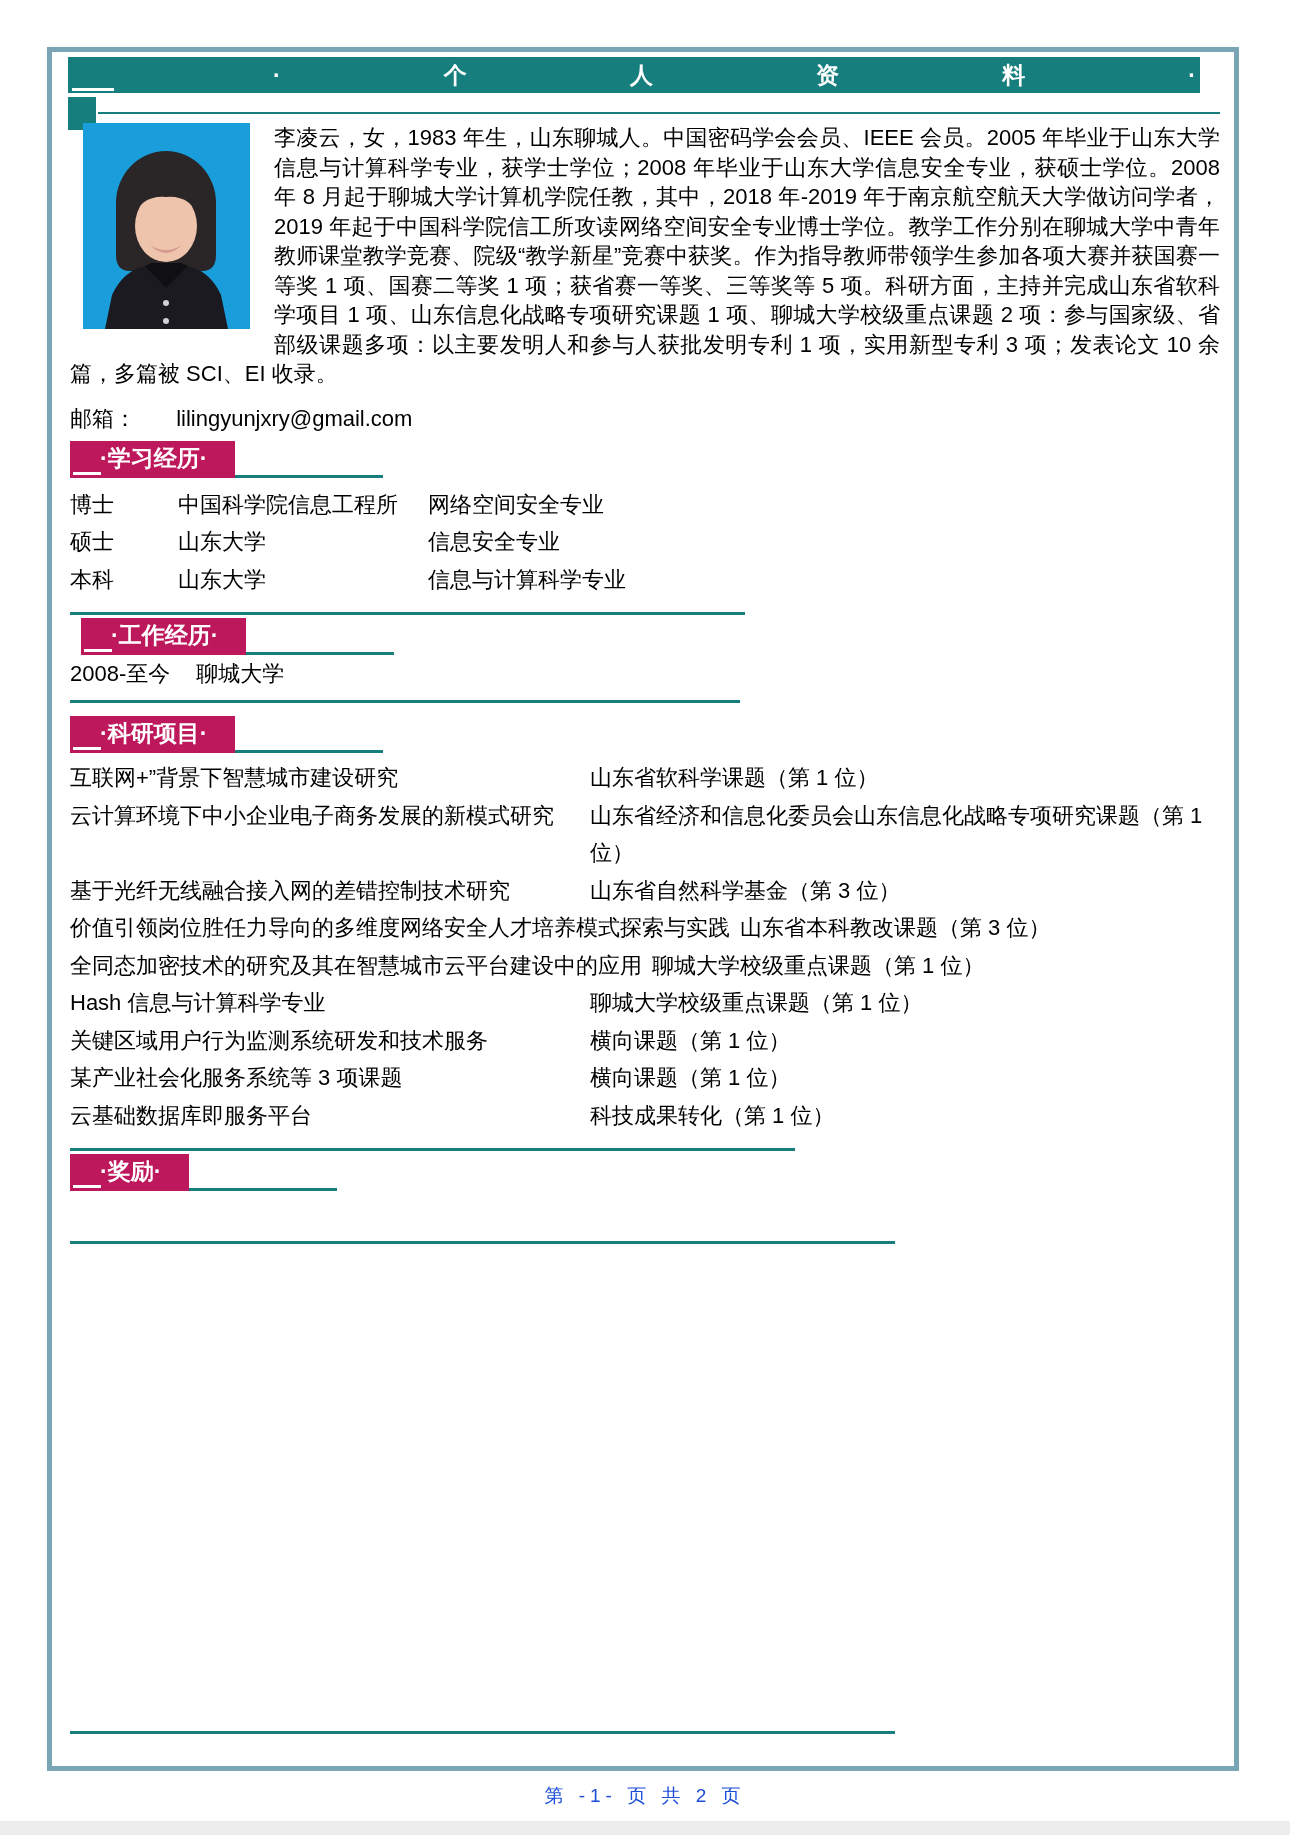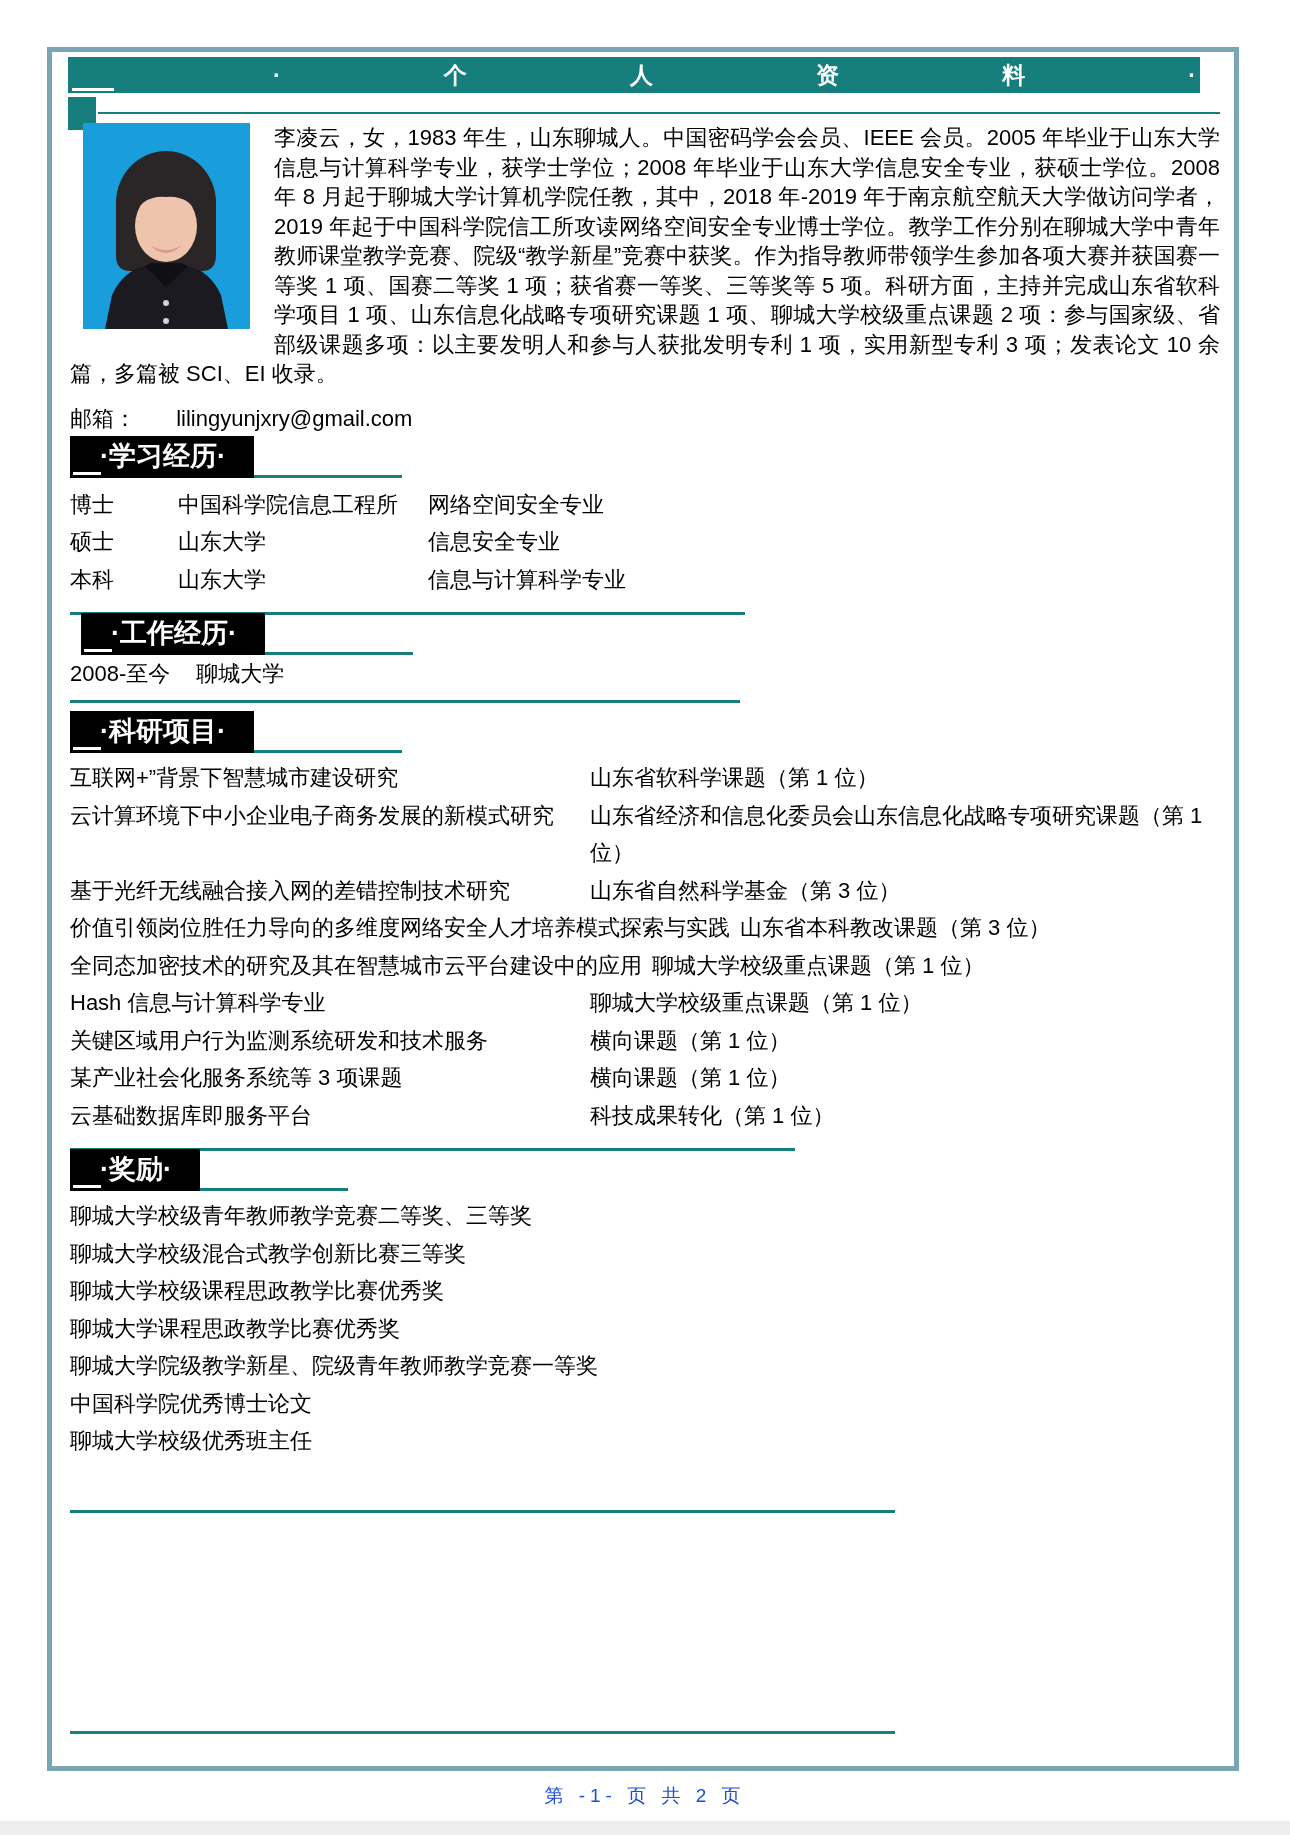--- a/index.html
+++ b/index.html
@@ -41,21 +41,21 @@
   .photo{
     float:left;width:167px;height:206px;margin:0 24px 22px 13px;
     background:#1a9edb;overflow:hidden;
   }
   .photo svg{display:block;}
   .email-row{margin-top:15px;font-size:22px;line-height:30px;clear:both;}
   .email-row .email-val{margin-left:34px;}
   
   .sec{display:flex;align-items:flex-end;margin-top:16px;height:34px;}
   .sec-box{
-    position:relative;background:#000000;color:#fff;font-size:27px;font-weight:bold;
+    position:relative;background:#be185d;color:#fff;font-size:23px;font-weight:bold;
     padding:2px 28px 4px 30px;min-width:90px;box-sizing:border-box;white-space:nowrap;
   }
   .sec-box::before{
     content:"";position:absolute;left:3px;bottom:3px;width:28px;height:3px;background:#fff;
   }
   .sec-underline{width:148px;height:3px;background:#177e7e;}
   
   .edu-grid{margin-top:8px;font-size:22px;line-height:37.5px;
     display:grid;grid-template-columns:108px 250px auto;}
   
@@ -197,29 +197,20 @@
       </div>
     </div>
 
     <div class="hsep" style="width:725px;margin-top:14px;"></div>
     <div class="sec" style="margin-top:6px;">
       <div class="sec-box">
         <span>·奖励·</span>
       </div>
       <div class="sec-underline"></div>
     </div>
-    <div class="awards">
-      <div class="award">聊城大学校级青年教师教学竞赛二等奖、三等奖</div>
-      <div class="award">聊城大学校级混合式教学创新比赛三等奖</div>
-      <div class="award">聊城大学校级课程思政教学比赛优秀奖</div>
-      <div class="award">聊城大学课程思政教学比赛优秀奖</div>
-      <div class="award">聊城大学院级教学新星、院级青年教师教学竞赛一等奖</div>
-      <div class="award">中国科学院优秀博士论文</div>
-      <div class="award">聊城大学校级优秀班主任</div>
-    </div>
 
     <div class="hsep" style="width:825px;margin-top:50px;"></div>
 
   </div>
 
   <div class="bottom-rule"></div>
 </div>
 
 <div class="footer">第 -1- 页 共 2 页</div>
 <div class="page-edge"></div>

